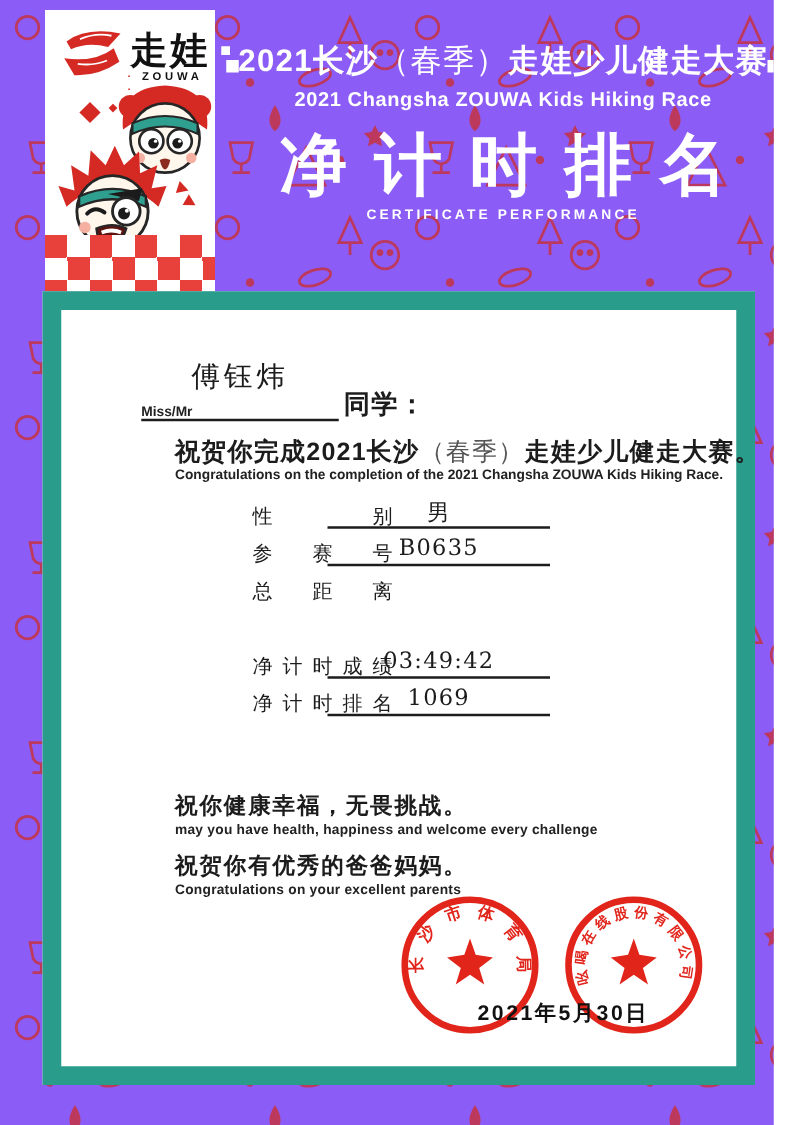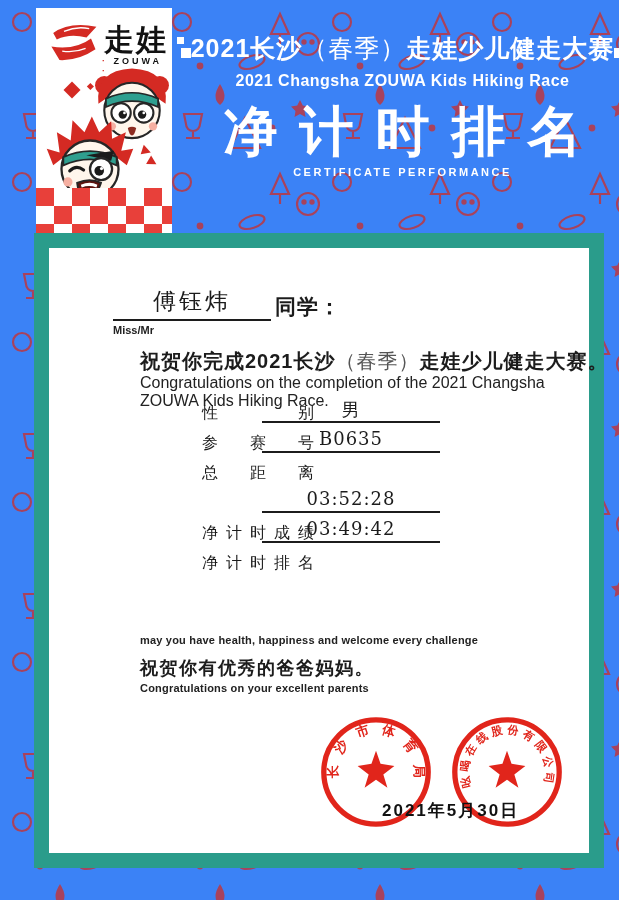--- a/index.html
+++ b/index.html
@@ -1,17 +1,17 @@
 <!DOCTYPE html>
 <html><head>
 <meta charset="utf-8">
 <style>
   html,body{margin:0;padding:0;}
   body{font-family:"Liberation Sans",sans-serif;}
-  .page{position:relative;width:619px;height:900px;background:#3b82f6;overflow:hidden;}
+  .page{position:relative;width:619px;height:900px;background:#8b5cf6;overflow:hidden;}
   .pattern-layer{position:absolute;left:0;top:0;width:638px;height:900px;z-index:0;}
 
   
   .brand-strip{position:absolute;left:36px;top:8px;width:136px;height:180px;background:#ffffff;z-index:2;}
   .checker{position:absolute;left:36px;top:188px;width:136px;height:45px;z-index:2;
     background:
       conic-gradient(#ffffff 90deg,#e8403a 90deg 180deg,#ffffff 180deg 270deg,#e8403a 270deg);
     background-size:36px 36px;background-position:0 0;}
   .logo-row{position:absolute;left:8px;top:10px;width:124px;height:52px;}
   .logo-mark{position:absolute;left:2px;top:2px;}
@@ -41,27 +41,27 @@
   .subtitle{position:absolute;left:0;top:72px;width:455px;font-size:16px;font-weight:700;letter-spacing:.5px;}
   .cert-title{position:absolute;left:0;top:96px;width:455px;font-size:54px;font-weight:900;letter-spacing:22px;text-indent:22px;}
   .cert-subtitle{position:absolute;left:0;top:166px;width:455px;font-size:11px;font-weight:800;letter-spacing:2.5px;}
 
   
   .card{position:absolute;left:34px;top:233px;width:570px;height:635px;box-sizing:border-box;border:15px solid #2a9c8b;background:#ffffff;z-index:2;}
   .card-inner{position:relative;width:100%;height:100%;color:#1c1c1c;}
 
   .name-row{position:absolute;left:64px;top:38px;height:34px;}
   .name-line{display:inline-block;width:158px;border-bottom:2px solid #1c1c1c;text-align:center;vertical-align:bottom;
-    font-family:"DejaVu Serif",serif;font-size:23px;letter-spacing:3px;padding-bottom:2px;}
+    font-family:"DejaVu Serif",serif;font-size:23px;letter-spacing:3px;padding-bottom:18px;}
   .name-suffix{display:inline-block;vertical-align:bottom;font-size:21px;font-weight:900;margin-left:4px;letter-spacing:1px;}
   .salutation{position:absolute;left:64px;top:76px;font-size:11px;font-weight:800;color:#222;}
 
   .congrats-zh{position:absolute;left:91px;top:100px;font-size:20px;font-weight:900;letter-spacing:1px;white-space:nowrap;}
   .congrats-zh .paren{font-weight:400;font-family:"DejaVu Serif",serif;color:#555;}
-  .congrats-en{position:absolute;left:91px;top:126px;font-size:16px;font-weight:400;color:#222;}
+  .congrats-en{position:absolute;left:91px;top:126px;font-size:11px;font-weight:700;color:#222;}
 
   .fields{position:absolute;left:91px;top:150px;width:390px;}
   .field-row{position:relative;height:30px;}
   .field-label{position:absolute;left:18px;top:5px;display:inline-block;width:112px;font-size:16px;font-weight:400;
     text-align:justify;text-align-last:justify;letter-spacing:0;margin-left:44px;}
   .field-underline{position:absolute;left:122px;top:0;width:178px;height:23px;border-bottom:2px solid #1c1c1c;text-align:center;}
   .field-value{font-family:"DejaVu Serif",serif;font-size:18px;letter-spacing:1px;}
 
   .wishes{position:absolute;left:91px;top:384px;width:420px;}
   .wish-zh{font-size:18px;font-weight:900;letter-spacing:1.5px;margin:0;}
@@ -192,37 +192,38 @@
           <div class="field-row">
             <span class="field-label">参赛号</span>
             <span class="field-underline"><span class="field-value">B0635</span></span>
           </div>
 
           <div class="field-row">
             <span class="field-label">总距离</span>
           </div>
 
           <div class="field-row">
-            <span class="field-underline"><span class="field-value">03:52:28</span></span>
           </div>
 
 
           <div class="field-row">
             <span class="field-label">净计时成绩</span>
             <span class="field-underline"><span class="field-value">03:49:42</span></span>
           </div>
 
           <div class="field-row">
             <span class="field-label">净计时排名</span>
+            <span class="field-underline"><span class="field-value">1069</span></span>
           </div>
         </div>
 
       <div class="wishes">
 
           <div>
+            <p class="wish-zh">祝你健康幸福，无畏挑战。</p>
             <p class="wish-en">may you have health, happiness and welcome every challenge</p>
           </div>
 
           <div>
             <p class="wish-zh">祝贺你有优秀的爸爸妈妈。</p>
             <p class="wish-en">Congratulations on your excellent parents</p>
           </div>
         </div>
     </div>
   </div>

